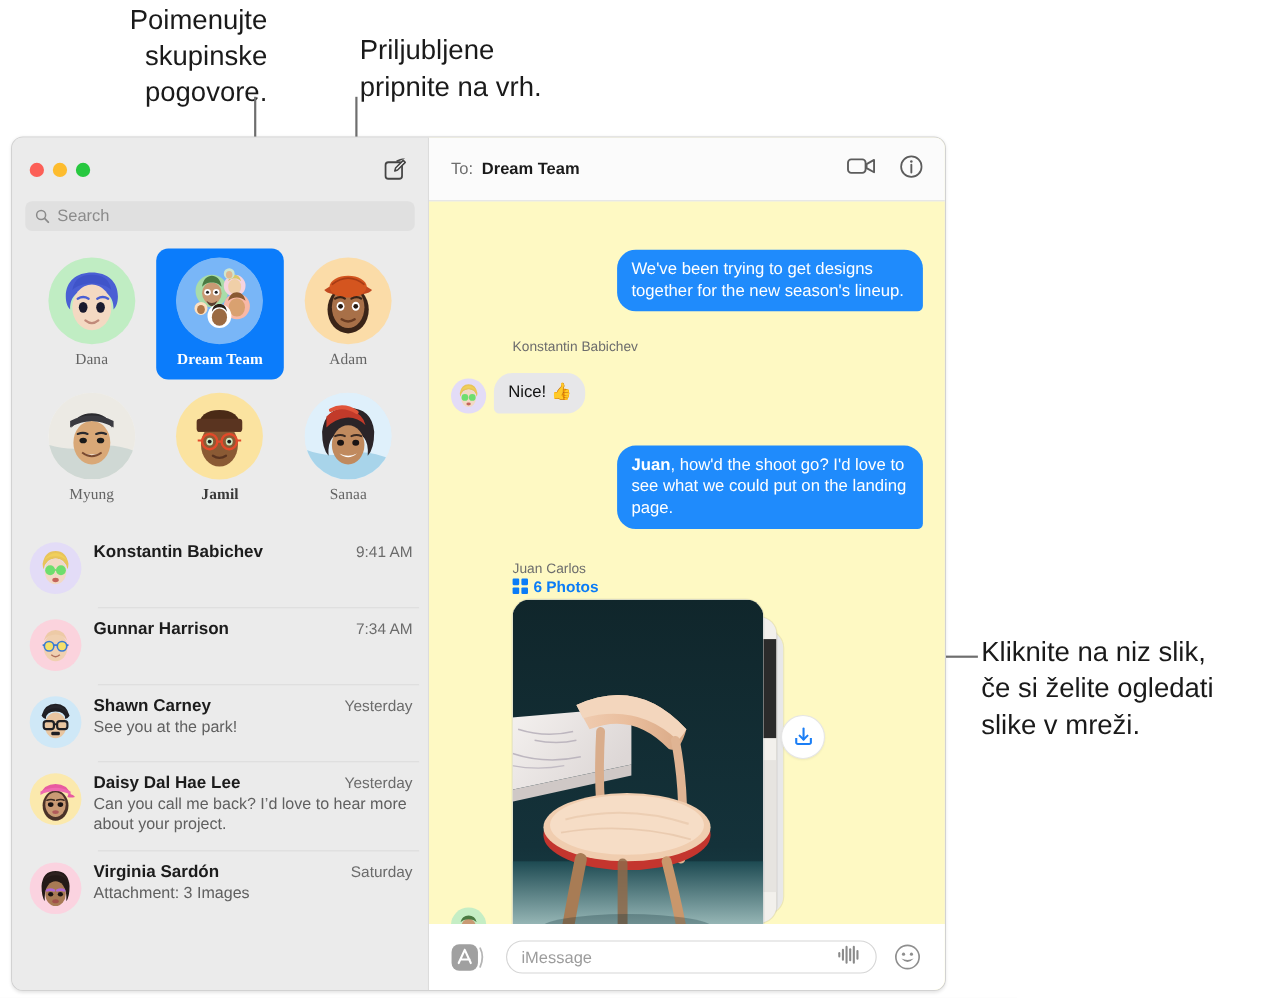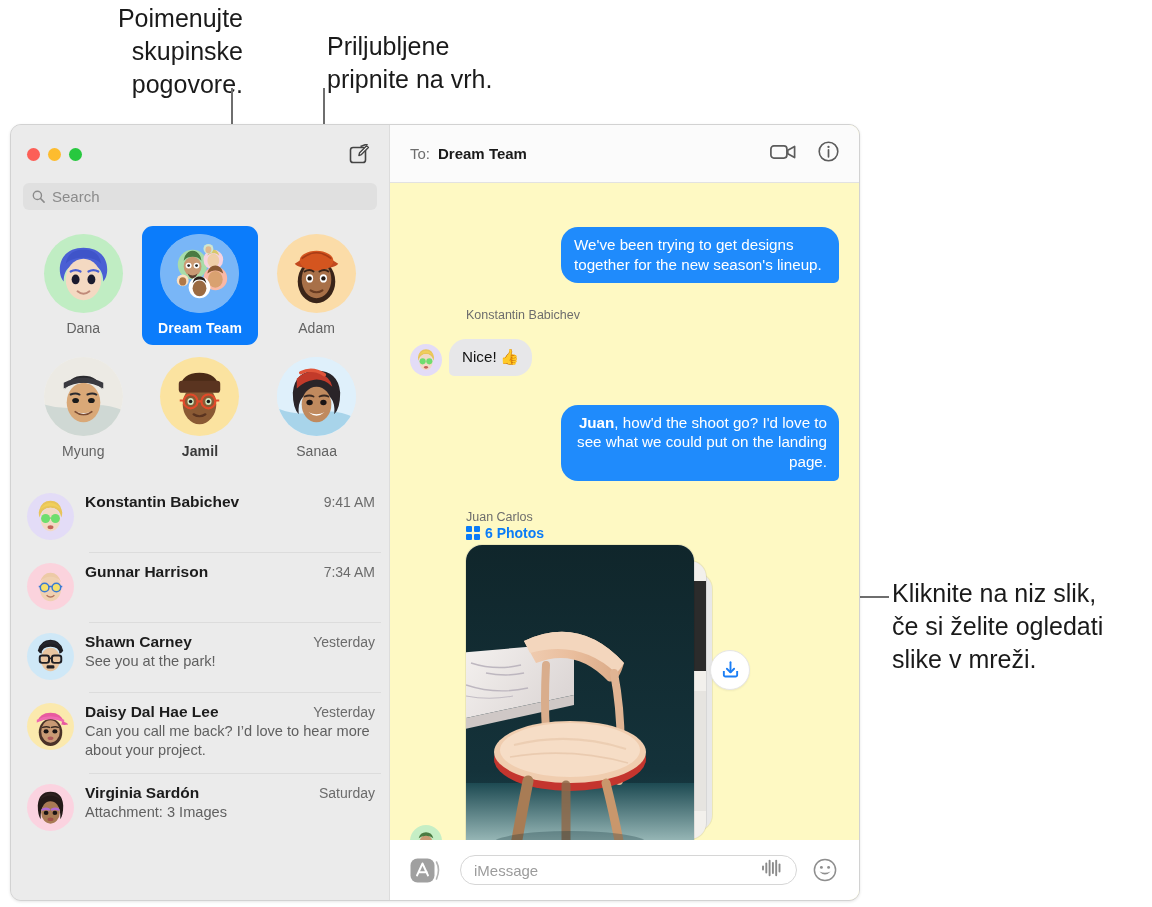--- a/index.html
+++ b/index.html
@@ -96,20 +96,21 @@
     row-gap: 4px;
     padding: 6px 14px 14px 14px;
     flex-shrink: 0;
   }
   .pin {
     display: flex;
     flex-direction: column;
     align-items: center;
     padding: 8px 4px 9px 4px;
     border-radius: 11px;
+    font-family: Liberation Serif, serif;
   }
   .pin.selected { background: #0b7cfb; }
   .pin-avatar {
     width: 79px; height: 79px;
     border-radius: 50%;
     overflow: hidden;
     position: relative;
     display: flex; align-items: flex-end; justify-content: center;
   }
   .pin-label {
@@ -630,21 +631,21 @@
               <ellipse cx="24" cy="27" rx="10" ry="12" fill="#f2d9c4"></ellipse>
               <path d="M13 17q5-7 11-7t11 7q-5-4-11-4t-11 4z" fill="#f0cf5a"></path>
               <circle cx="19" cy="26" r="4.6" fill="#6ede6e"></circle>
               <circle cx="29" cy="26" r="4.6" fill="#6ede6e"></circle>
               <ellipse cx="24" cy="35" rx="3" ry="2" fill="#c4645a"></ellipse>
             </svg>
           </div>
           <div class="bubble in">Nice!  👍</div>
         </div>
 
-        <div class="row out" style="margin-top:14px;text-align:right;">
+        <div class="row out" style="margin-top:14px;">
           <div class="bubble out"><b>Juan</b><span>, how'd the shoot go? I'd love to see what we could put on the landing page.</span></div>
         </div>
 
         <div class="photos-block">
           <div class="photos-head">
             <div class="photos-sender">Juan Carlos</div>
             <div class="photos-count">
               <span class="grid-icon">
                 <i></i>
                   <i></i>

